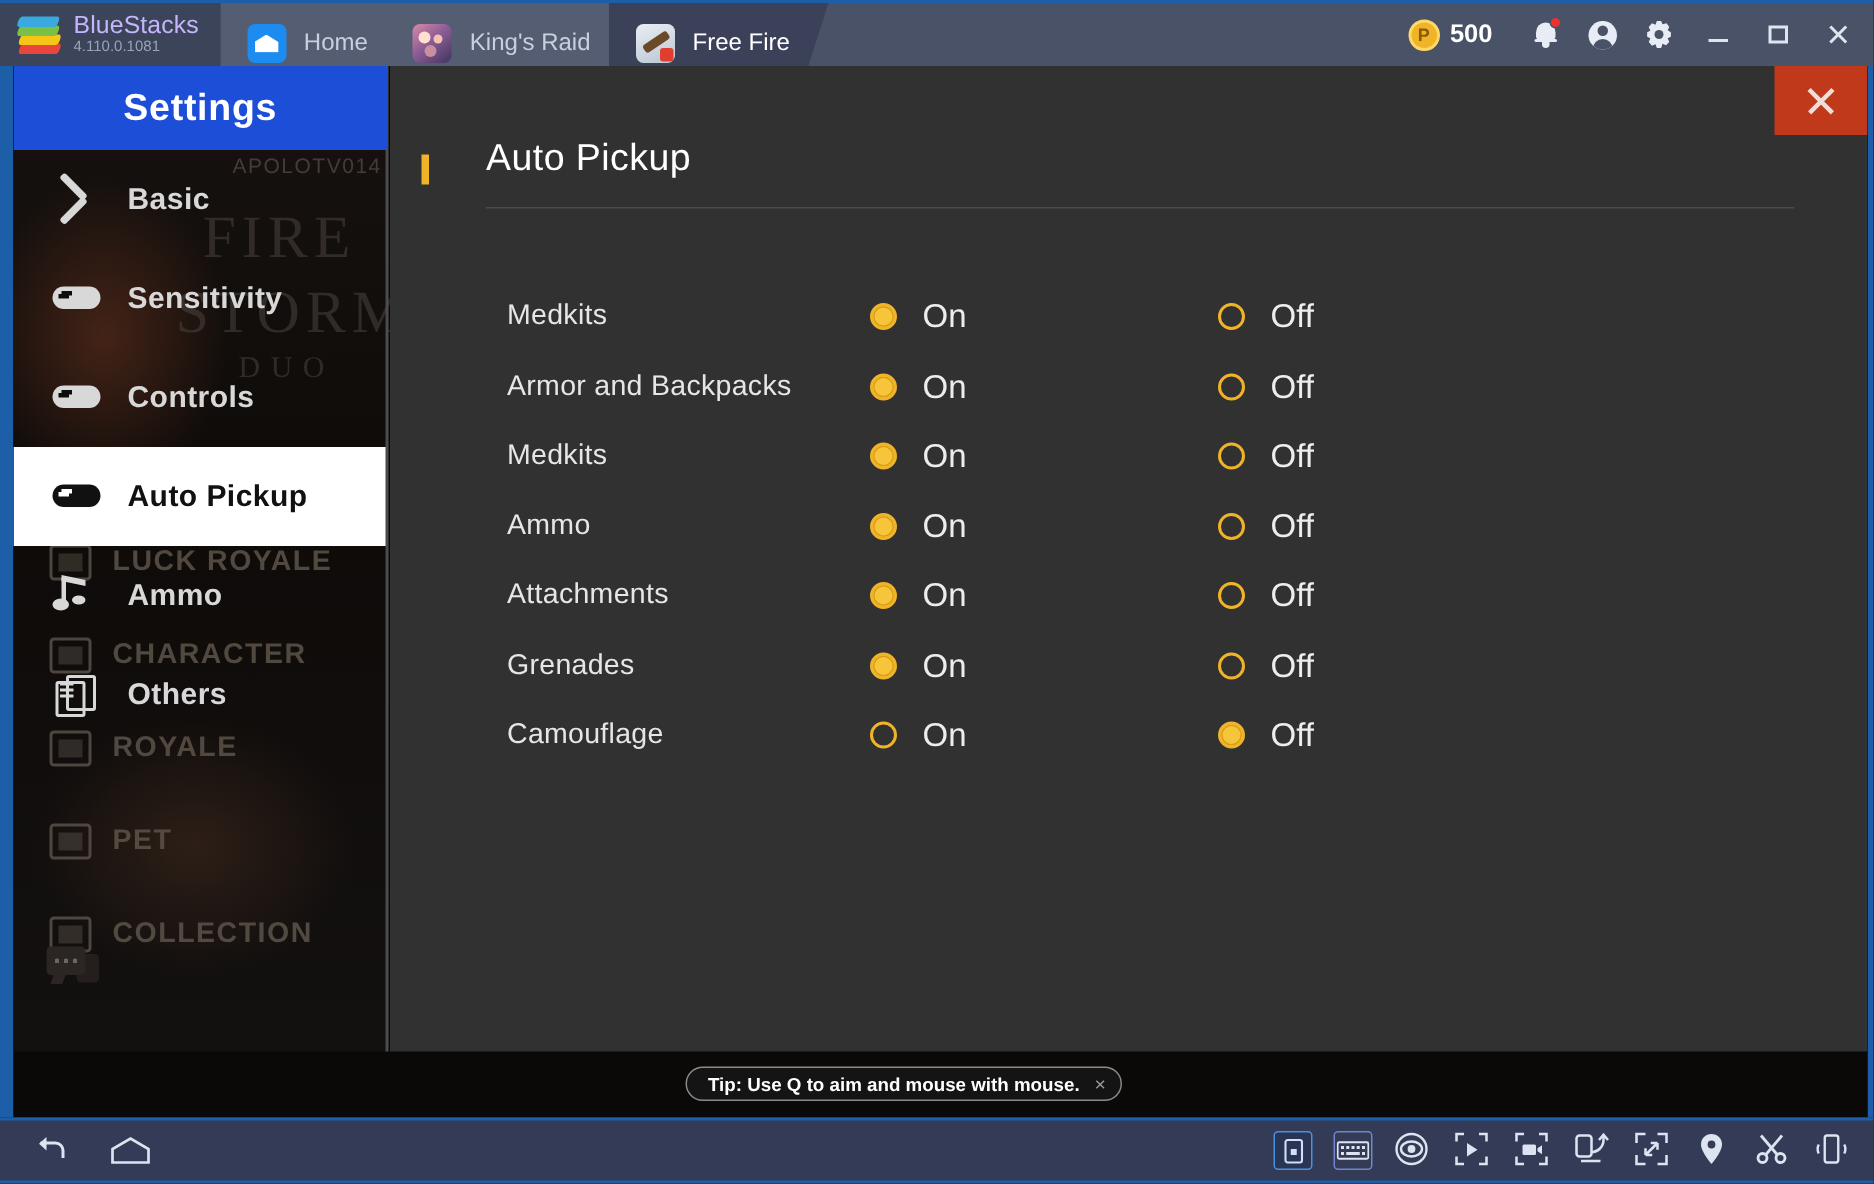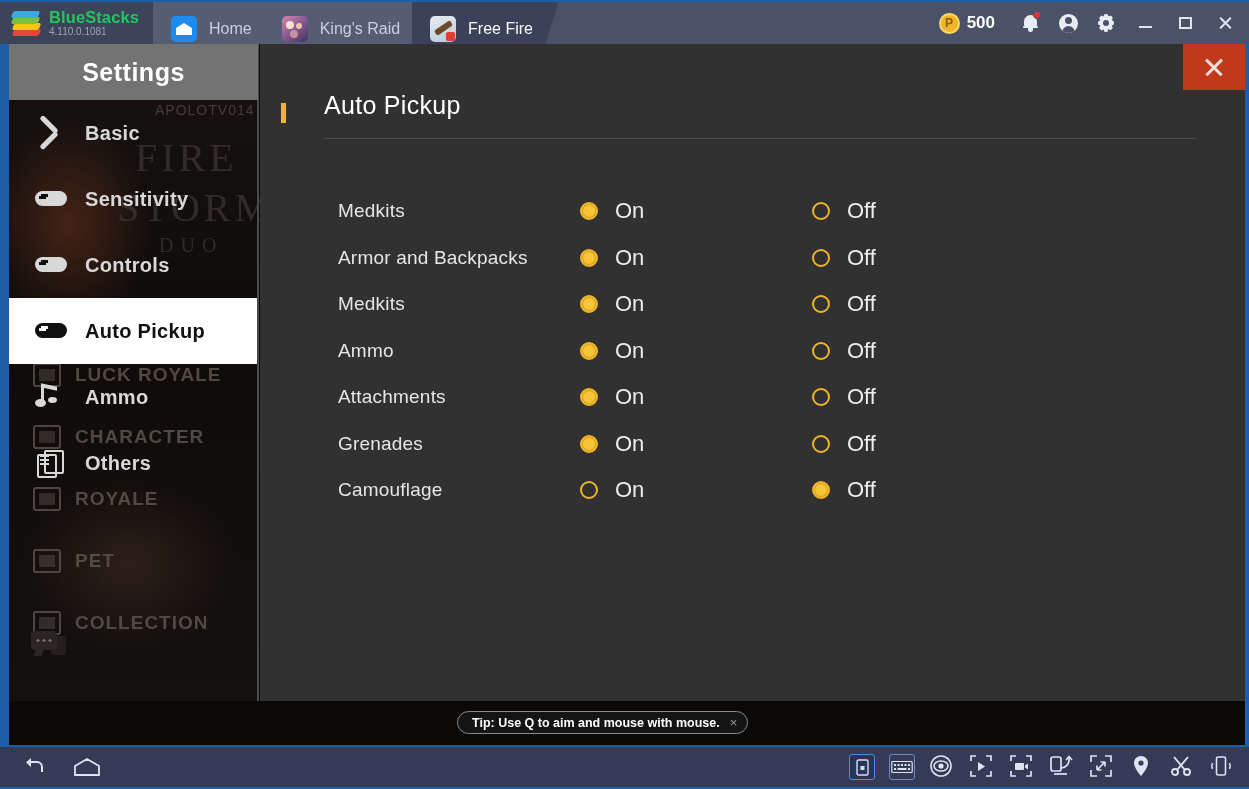--- a/index.html
+++ b/index.html
@@ -33,21 +33,21 @@
   .brand-logo { width:28px; height:26px; position:relative; flex:none; }
   .brand-logo i {
     position:absolute; left:0; width:27px; height:7px; border-radius:2px/3px;
     transform:skewX(-20deg);
   }
   .brand-logo i.l1 { bottom:0;  background:#e8453c; left:1px; }
   .brand-logo i.l2 { bottom:6px;background:#f5c518; left:1px;}
   .brand-logo i.l3 { bottom:12px;background:#7ac143;}
   .brand-logo i.l4 { bottom:18px;background:#3aa9e0;}
   .brand-text { line-height:1; }
-  .brand-name { font-size:16.5px; font-weight:bold; color:#22c55e; letter-spacing:.1px;}
+  .brand-name { font-size:16.5px; font-weight:normal; color:#c4b5fd; letter-spacing:.1px;}
   .brand-ver  { font-size:10px; color:#9aa3b8; margin-top:2px; }
 
   .tabs { display:flex; height:44px; }
   .tab {
     display:flex; align-items:center; gap:12px;
     height:44px; padding:12px 26px 0 18px;
     background:#555d73; color:#c9cfdd;
     font-size:16px; position:relative;
     margin-right:-14px;
     -webkit-clip-path: polygon(0 0, 100% 0, calc(100% - 14px) 100%, 0 100%);
@@ -213,21 +213,21 @@
       radial-gradient(circle 1.6px at 8px 1.5px,#6f655e 99%,transparent),
       radial-gradient(circle 1.6px at 14px 1.5px,#6f655e 99%,transparent);
   }
 
   
   .side {
     position:absolute; left:0; top:0; width:250px; height:657px;
     border-right:1px solid #4e4e4e;
   }
   .side-head {
-    height:56px; background:#737373;
+    height:56px; background:#1d4ed8;
     display:flex; align-items:center; justify-content:center;
   }
   .side-title {
     color:#ffffff; font-size:25px; font-weight:bold;
     letter-spacing:.5px; font-family:"Liberation Sans", sans-serif;
   }
   .side-list { position:relative; }
   .side-item {
     display:flex; align-items:center; gap:16px;
     height:66px; padding-left:26px;

